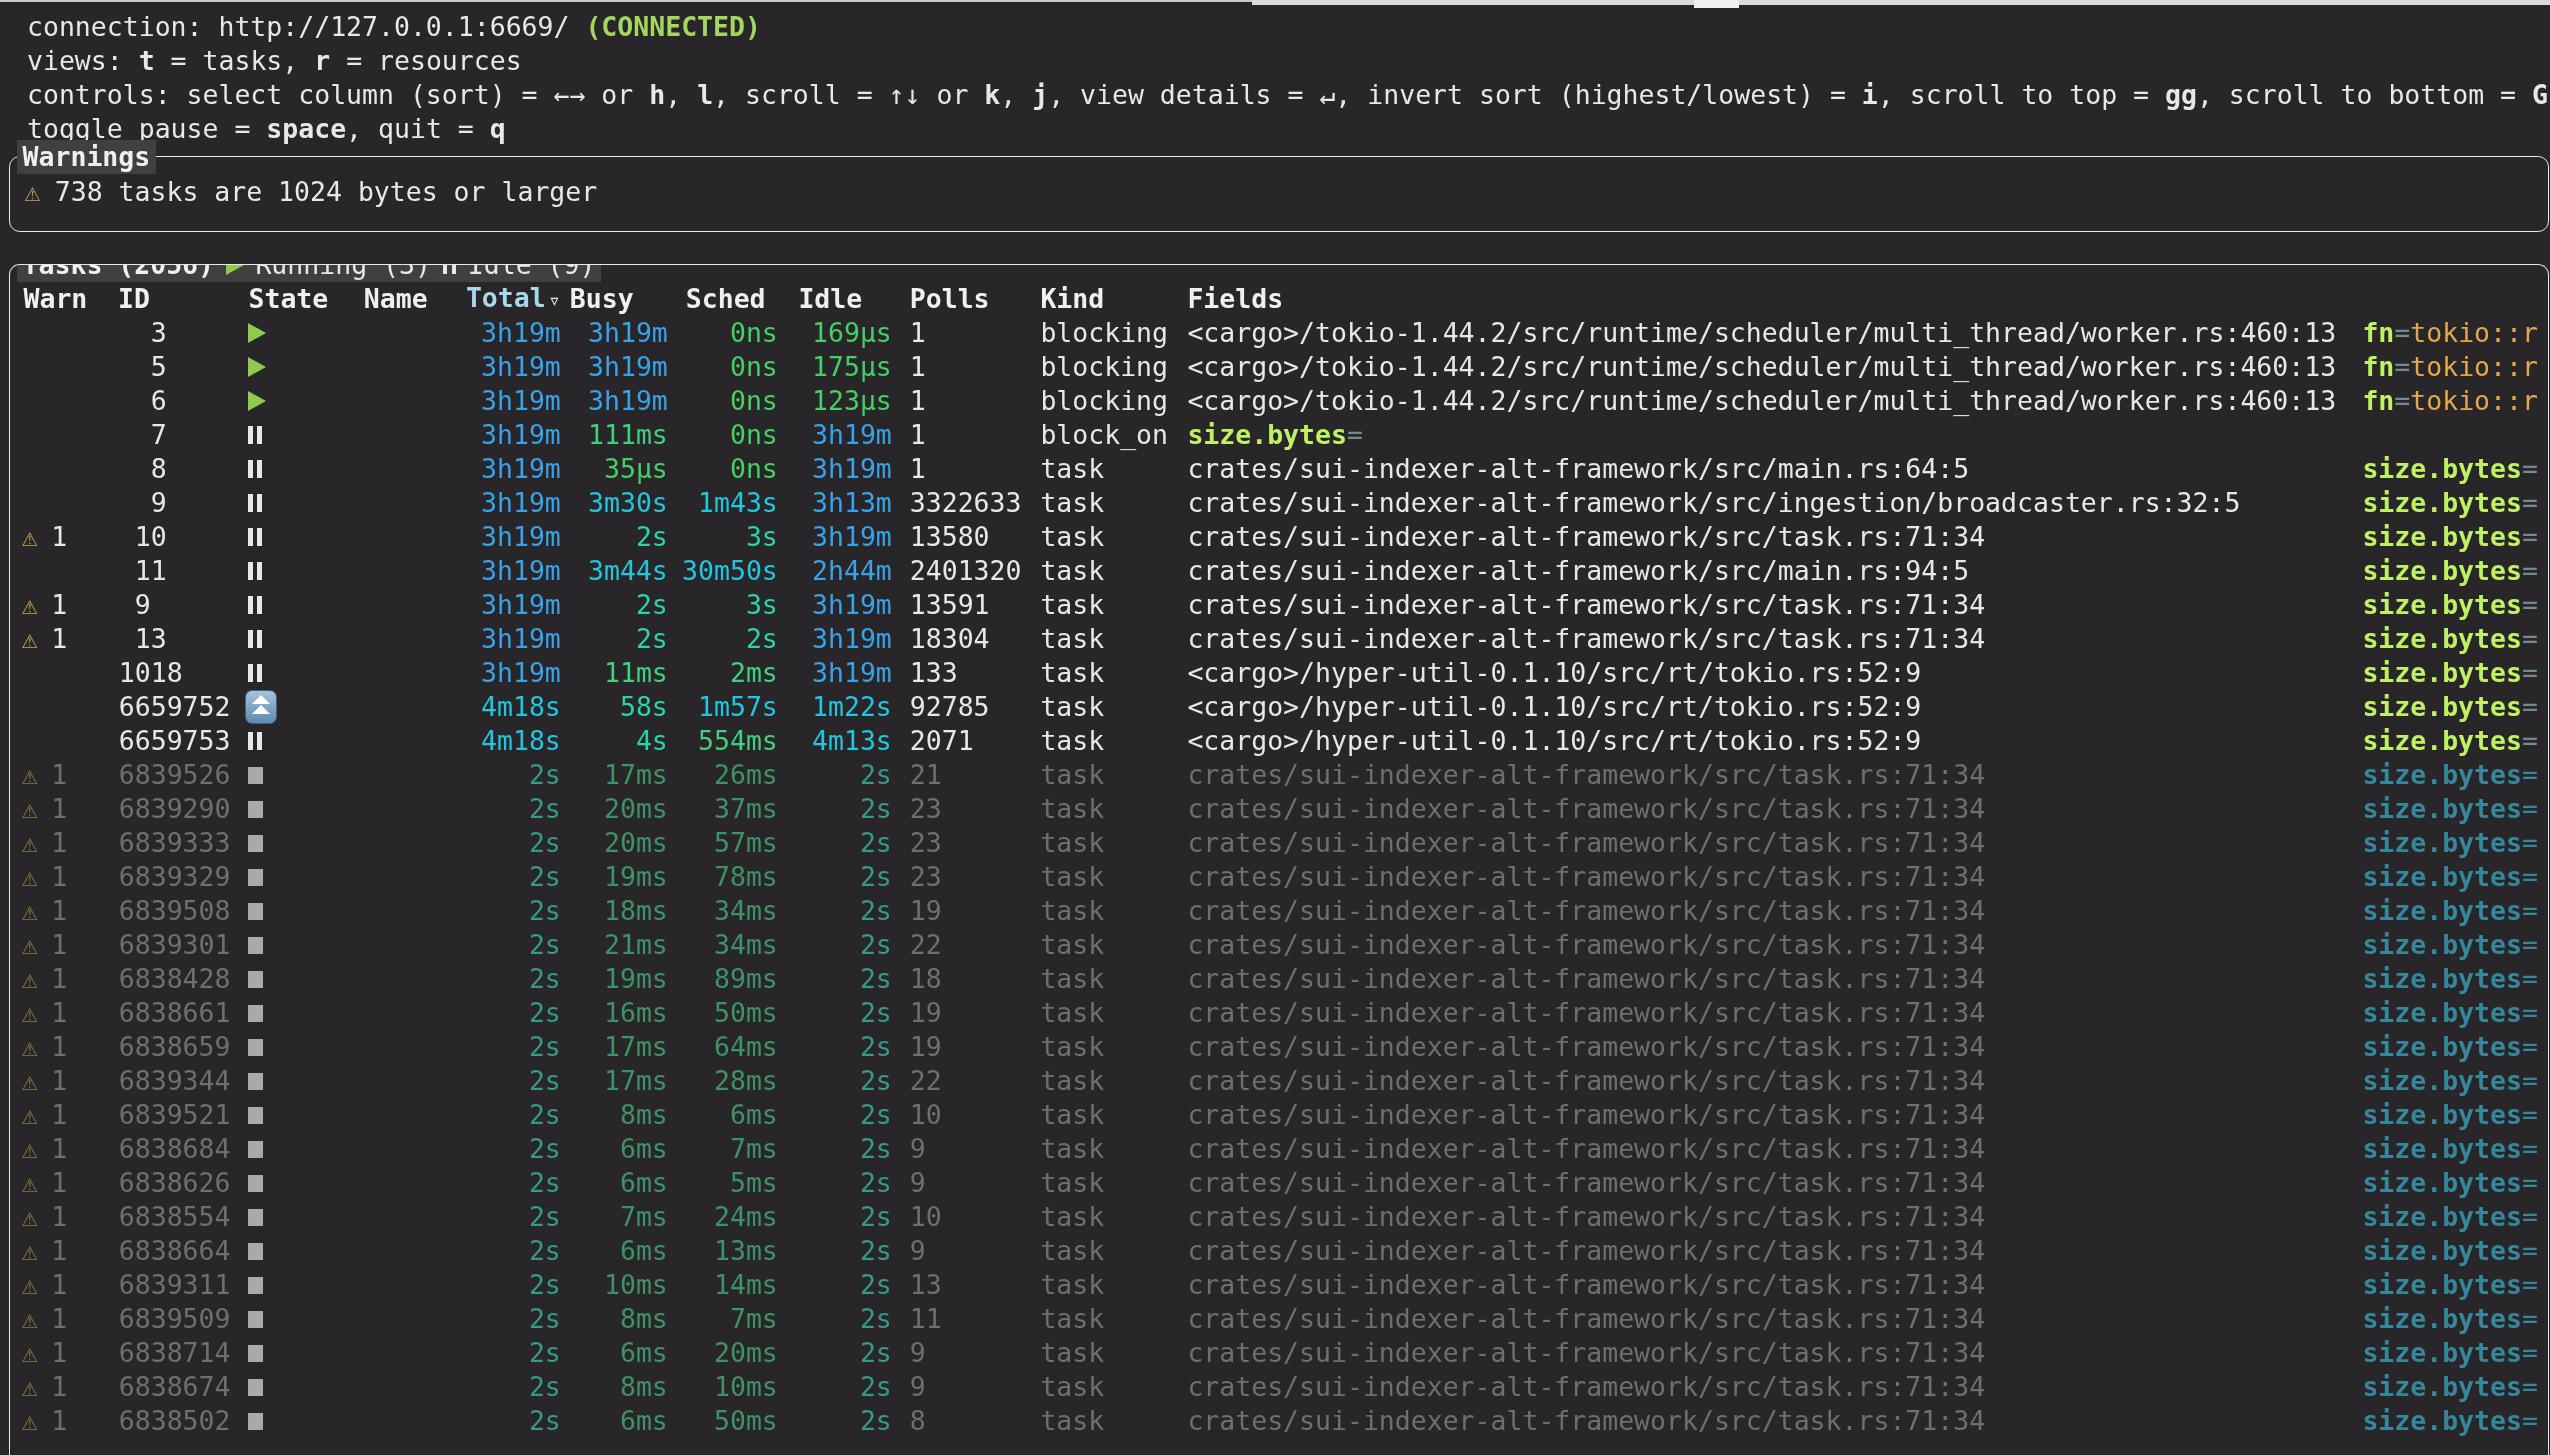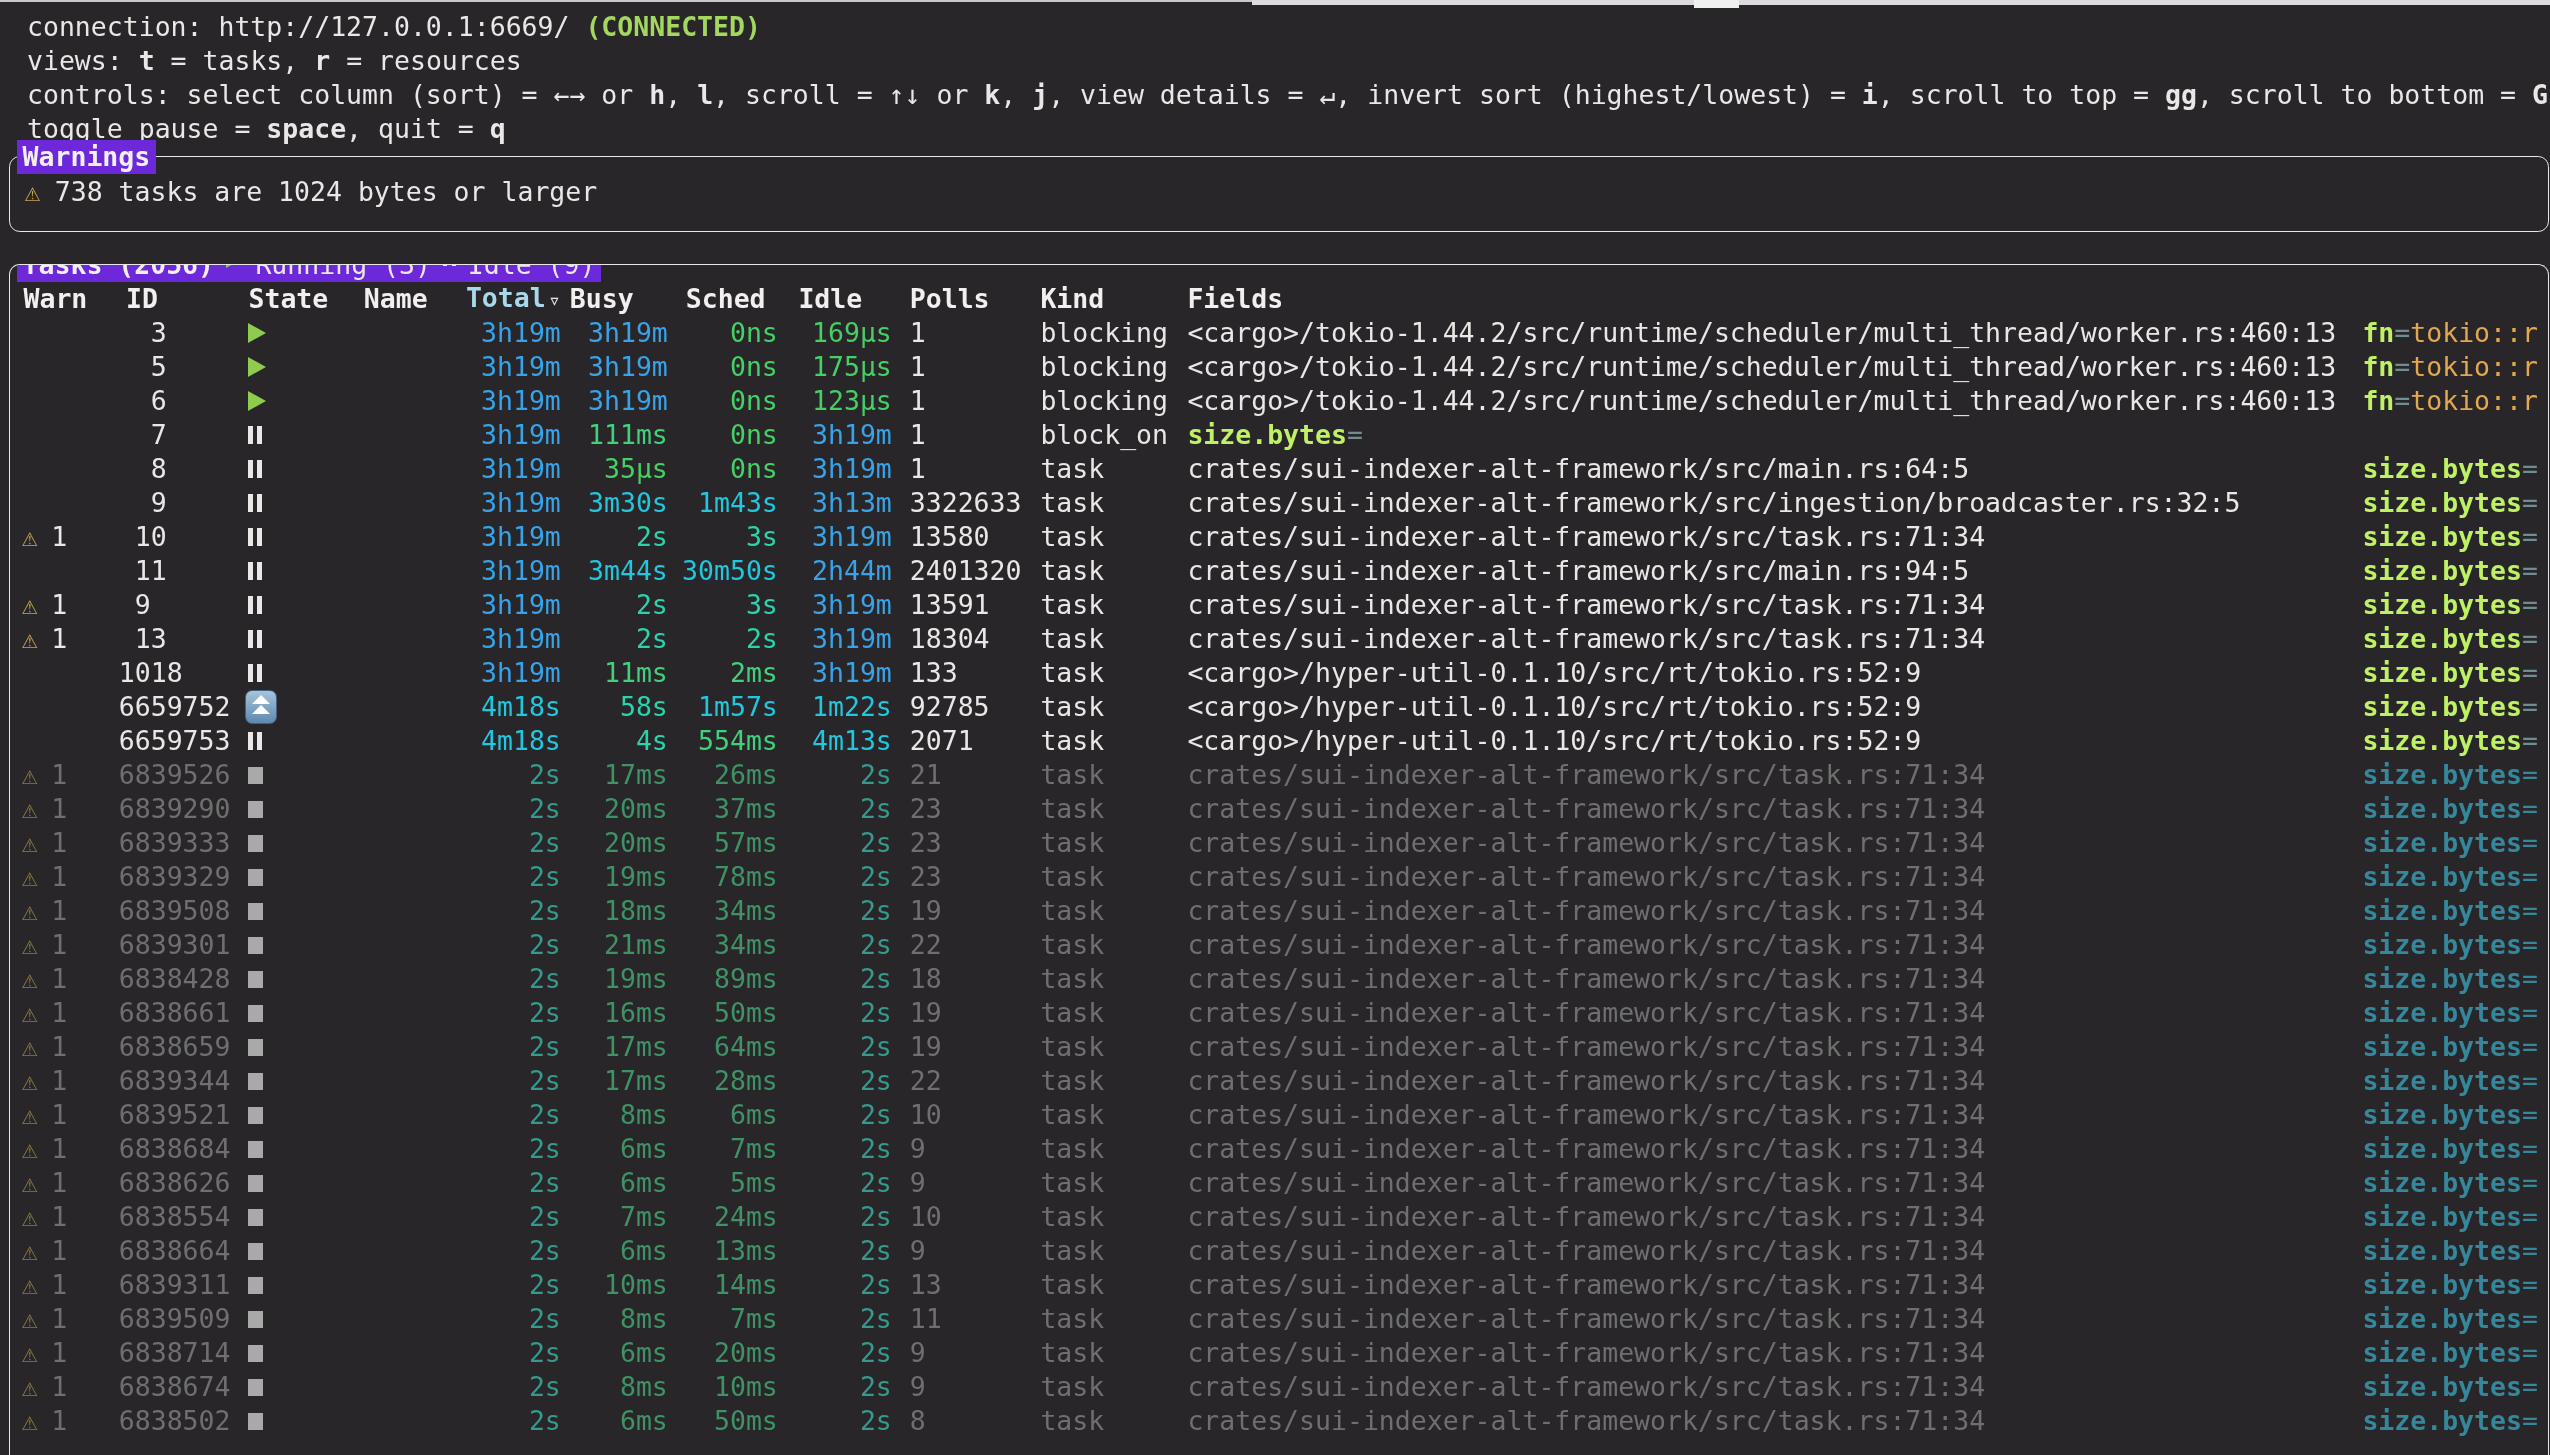--- a/index.html
+++ b/index.html
@@ -9,32 +9,32 @@
   .strip2{position:absolute;top:0;left:1252px;right:0;height:5.4px;background:#dcdcdc;}
   .strip3{position:absolute;top:0;left:1694px;width:45px;height:8px;background:#f0f0f0;}
   .slines{position:absolute;top:10px;left:27px;white-space:pre;}
   .sline{height:34px;}
   .bold{font-weight:bold;}
   .green{color:#a3d760;}
   
   .panel{position:absolute;border:1.8px solid #e8e8e8;border-radius:10.8px;background:transparent;}
   .warnings{left:9px;top:156px;width:2538px;height:74px;}
   .tasks{left:9px;top:264px;width:2538px;height:1199px;border-radius:10.8px 10.8px 0 0;border-bottom:none;overflow:hidden;}
-  .panel-title{position:absolute;top:-17px;left:7.2px;background:#6d28d9;padding:0 5.4px;display:flex;align-items:flex-start;gap:11.7px;height:34px;white-space:pre;}
+  .panel-title{position:absolute;top:-17px;left:7.2px;background:#404040;padding:0 5.4px;display:flex;align-items:center;gap:11.7px;height:34px;white-space:pre;}
   .panel-title .t{font-weight:bold;color:#f1f0ee;}
   .warn-line{position:absolute;left:14.4px;top:18px;display:flex;gap:14.4px;align-items:center;}
   .warn-ico{color:#c9a44e;}
   
   .tbl{position:absolute;left:0;top:17px;right:0;}
   .trow{display:grid;grid-template-columns:90px 126px 95px 117px 112px 107px 110px 114px 136px 147px 1175px 1fr;
     padding-left:10.8px;height:34px;align-items:center;}
   .cell{overflow:hidden;white-space:pre;}
   .thead .cell{font-weight:bold;color:#f1f0ee;}
   .thead .c-warn{padding-left:2.7px;align-items:center;}
-  .thead .c-id{padding-left:7.2px;margin-left:8px;}
+  .thead .c-id{padding-left:7.2px;}
   .thead .c-name{padding-left:32px;}
   .thead .c-total{text-align:right;}
   .thead .c-busy{padding-left:9px;text-align:left;}
   .thead .c-sched{padding-left:18px;text-align:left;}
   .thead .c-idle{padding-left:20.6px;text-align:left;}
   .sorted{color:#a8d8ea;}
   .sort-arrow{color:#e9e8e6;font-weight:normal;font-size:0.78em;margin-left:2.7px;}
   .c-warn{display:flex;gap:13.5px;padding-left:0.9px;align-items:center;}
   .c-id{padding-left:8px;}
   .c-state{padding-left:11.7px;display:flex;align-items:center;}

